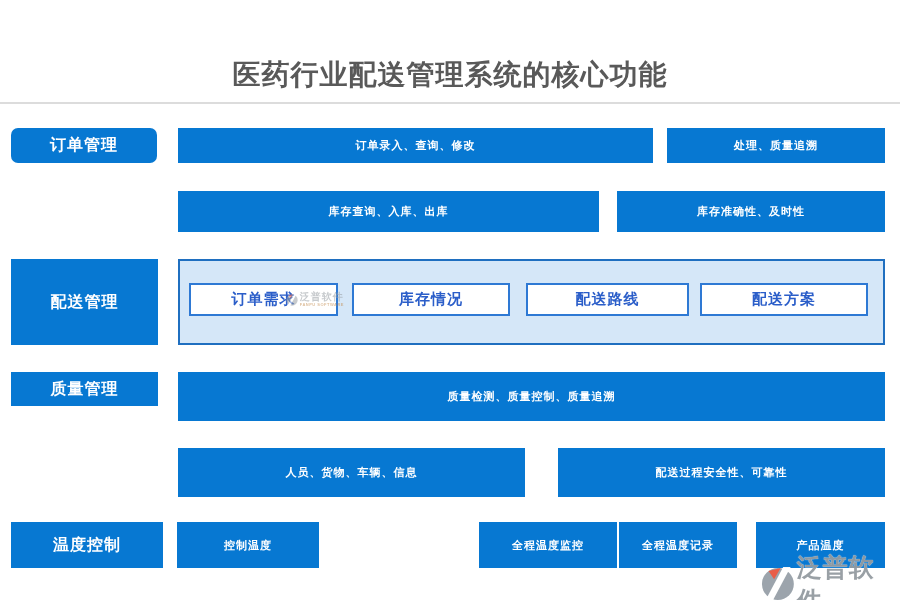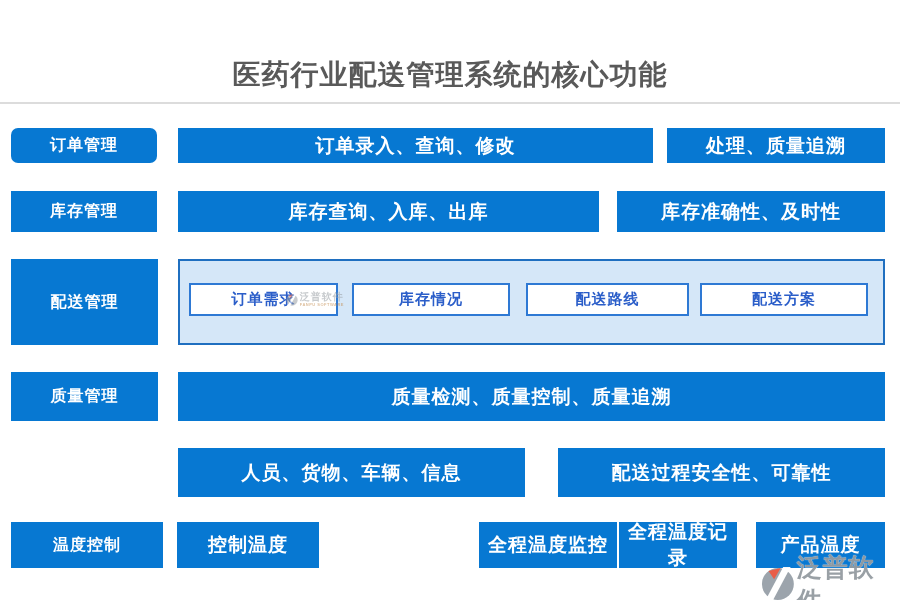--- a/index.html
+++ b/index.html
@@ -11,21 +11,21 @@
     position:absolute;left:0;top:44px;width:900px;text-align:center;
     font-size:28px;font-weight:700;color:#595959;letter-spacing:1px;margin-top:12px;
   }
   .title-rule{
     position:absolute;left:0;top:102px;width:900px;height:0;
     border-top:2px solid #dcdcdc;
   }
   .bluebox{
     position:absolute;background:#0778d2;color:#ffffff;font-weight:700;
     display:flex;align-items:center;justify-content:center;text-align:center;
-    font-size:19px;letter-spacing:1px;box-sizing:border-box;
+    font-size:11px;letter-spacing:1px;box-sizing:border-box;
   }
   .leadbox{font-size:16px;}
   .panel{
     position:absolute;left:178px;top:259px;width:707px;height:86px;
     background:#d5e7f8;border:2px solid #1f6fc0;box-sizing:border-box;
   }
   .innerbox{
     position:absolute;background:#ffffff;border:2px solid #2e79d4;color:#2b5ec9;
     font-weight:700;font-size:15px;letter-spacing:1px;display:flex;
     align-items:center;justify-content:center;box-sizing:border-box;top:283px;height:33px;
@@ -52,21 +52,20 @@
 
 <div class="stage">
 
   <div class="page-title">医药行业配送管理系统的核心功能</div>
   <div class="title-rule"></div>
 
   <div class="bluebox leadbox" style="left:11px;top:128px;width:146px;height:35px;border-radius:7px;">订单管理</div>
   <div class="bluebox" style="left:178px;top:128px;width:475px;height:35px;">订单录入、查询、修改</div>
   <div class="bluebox" style="left:667px;top:128px;width:218px;height:35px;">处理、质量追溯</div>
 
-  <div class="bluebox leadbox" style="left:11px;top:191px;width:146px;height:41px;">库存管理</div>
   <div class="bluebox" style="left:178px;top:191px;width:421px;height:41px;">库存查询、入库、出库</div>
   <div class="bluebox" style="left:617px;top:191px;width:268px;height:41px;">库存准确性、及时性</div>
 
   <div class="bluebox leadbox" style="left:11px;top:259px;width:147px;height:86px;">配送管理</div>
   <div class="panel"></div>
   <div class="innerbox" style="left:189px;width:149px;">
     <span>订单需求</span>
     <span class="wm-small">
       <svg class="logo-svg" width="12" height="12" viewBox="0 0 36 36">
         <circle cx="18" cy="18" r="17" fill="#9aa0a5"></circle>
@@ -76,21 +75,21 @@
       <span class="wm-small-txt">
         <span class="wm-small-brand">泛普软件</span>
         <span class="wm-small-sub">FANPU SOFTWARE</span>
       </span>
     </span>
   </div>
   <div class="innerbox" style="left:352px;width:158px;">库存情况</div>
   <div class="innerbox" style="left:526px;width:163px;">配送路线</div>
   <div class="innerbox" style="left:700px;width:168px;">配送方案</div>
 
-  <div class="bluebox leadbox" style="left:11px;top:372px;width:147px;height:49px;">质量管理</div>
+  <div class="bluebox leadbox" style="left:11px;top:372px;width:147px;height:34px;">质量管理</div>
   <div class="bluebox" style="left:178px;top:372px;width:707px;height:49px;">质量检测、质量控制、质量追溯</div>
 
   <div class="bluebox" style="left:178px;top:448px;width:347px;height:49px;">人员、货物、车辆、信息</div>
   <div class="bluebox" style="left:558px;top:448px;width:327px;height:49px;">配送过程安全性、可靠性</div>
 
   <div class="bluebox leadbox" style="left:11px;top:522px;width:152px;height:46px;">温度控制</div>
   <div class="bluebox" style="left:177px;top:522px;width:142px;height:46px;">控制温度</div>
   <div class="bluebox" style="left:479px;top:522px;width:138px;height:46px;">全程温度监控</div>
   <div class="bluebox" style="left:619px;top:522px;width:118px;height:46px;">全程温度记录</div>
   <div class="bluebox" style="left:756px;top:522px;width:129px;height:46px;">产品温度</div>

